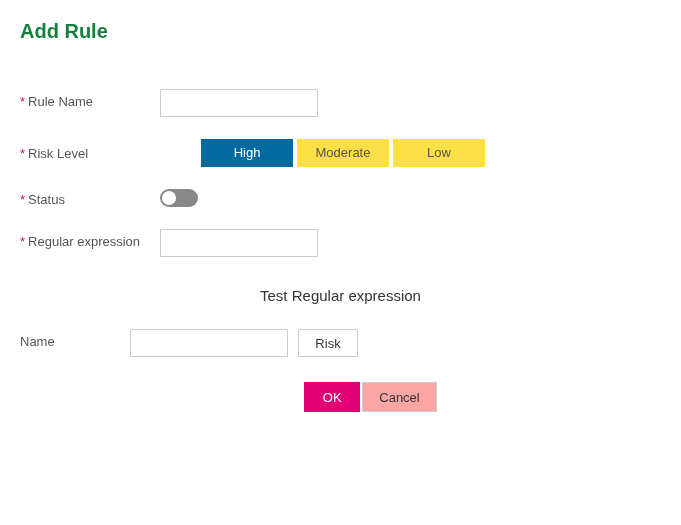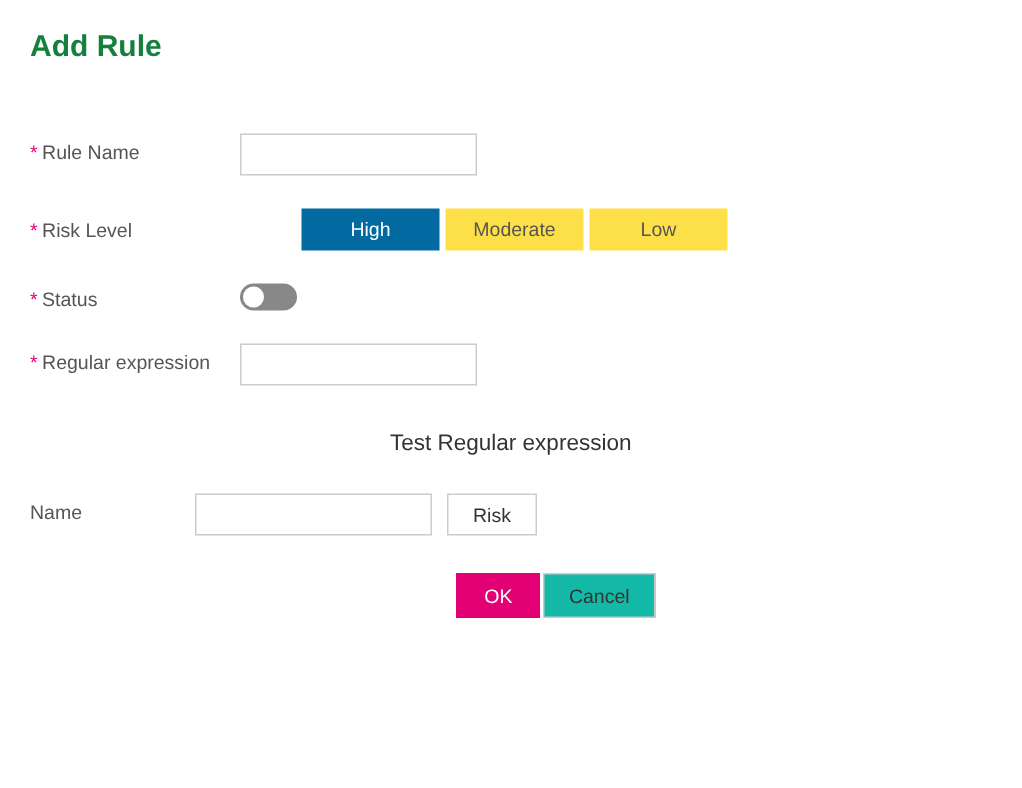--- a/index.html
+++ b/index.html
@@ -118,21 +118,21 @@
       margin-top: 25px;
       margin-left: 60px;
     }
     .btn {
       height: 30px;
       min-width: 56px;
       padding: 0 16px;
       font-size: 13px;
       cursor: pointer;
       border: 1px solid #ccc;
-      background: #14b8a6;
+      background: #fca5a5;
       color: #333;
     }
     .btn.primary {
       background: #e20074;
       border-color: #e20074;
       color: #fff;
     }
   </style>
 </head>
 <body>

